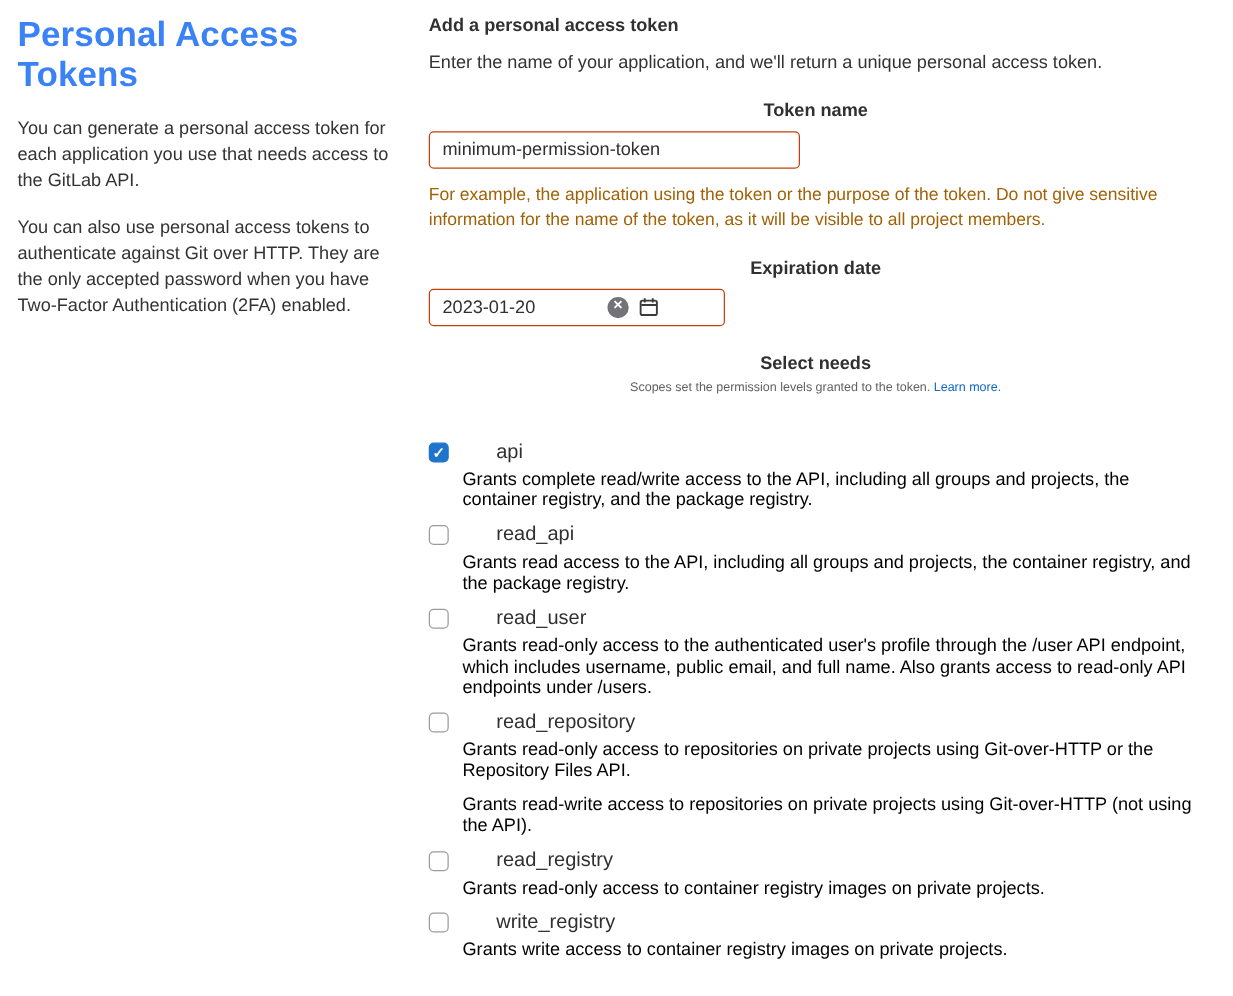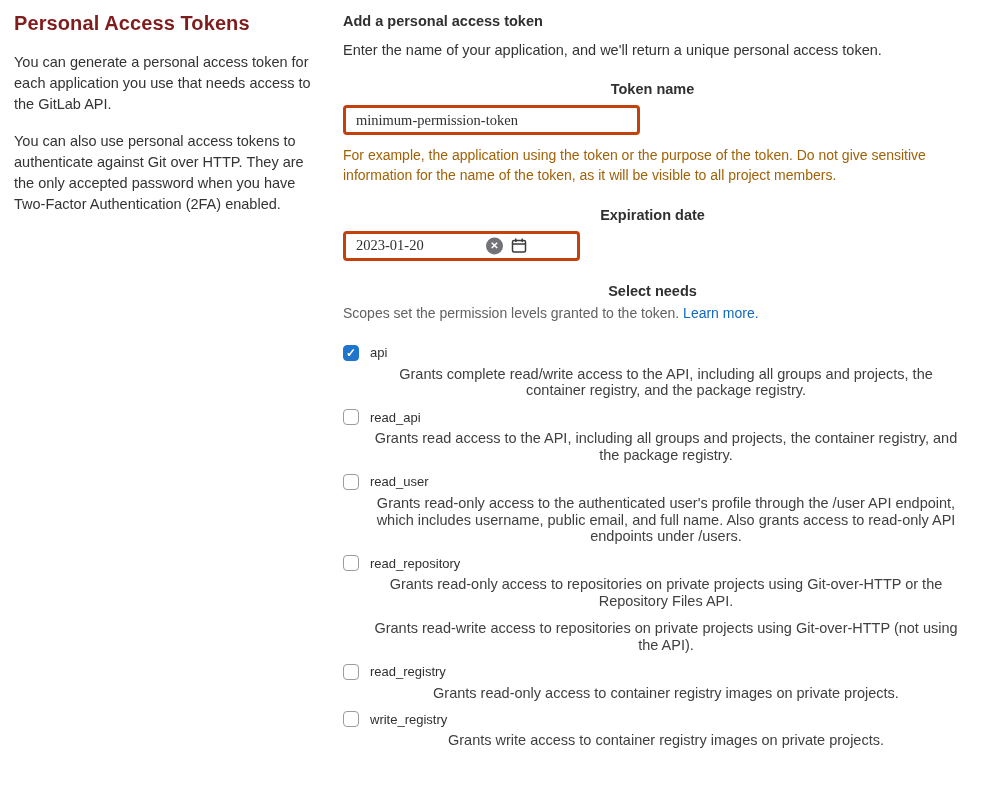--- a/index.html
+++ b/index.html
@@ -18,24 +18,24 @@
     display: flex;
     padding: 12px 24px 30px 14px;
   }
   
   .left-col {
     width: 306px;
     flex-shrink: 0;
     margin-right: 23px;
   }
   .page-title {
-    font-size: 20px;
+    font-size: 28px;
     font-weight: 700;
     margin: 0 0 17px 0;
-    color: #7f1d1d;
+    color: #3b82f6;
     letter-spacing: 0.1px;
   }
   .left-col p {
     font-size: 14.5px;
     line-height: 1.45;
     margin: 0 0 16px 0;
     color: #333333;
   }
   
   .right-col {
@@ -53,25 +53,25 @@
     color: #333333;
   }
   .field-label {
     font-size: 14.5px;
     font-weight: 700;
     margin: 0 0 8px 0;
     text-align: center;
   }
   .text-input {
     height: 30px;
-    border: 3px solid #c2410c;
+    border: 1px solid #c2410c;
     border-radius: 4px;
     padding: 0 10px;
     font-size: 14.5px;
-    font-family: Liberation Serif, serif;
+    font-family: Liberation Sans, sans-serif;
     color: #303030;
     background: #fff;
     outline: none;
   }
   .token-input { width: 297px; display: block; }
   .help-text {
     font-size: 14px;
     line-height: 1.45;
     color: #a16207;
     margin: 10px 0 0 0;
@@ -109,23 +109,24 @@
     width: 17px;
     height: 17px;
     display: flex;
     align-items: center;
     justify-content: center;
     cursor: pointer;
   }
   
   .scopes-heading { margin-top: 22px; margin-bottom: 6px; }
   .scopes-help {
-    font-size: 14px;
+    font-size: 10px;
     color: #626262;
-    margin: 0 0 24px 0;
+    margin: 0 0 37px 0;
+    text-align: center;
   }
   .scopes-help a {
     color: #1068bf;
     text-decoration: none;
     cursor: pointer;
   }
   .scope-item { margin-bottom: 10px; }
   .scope-head {
     display: flex;
     align-items: center;
@@ -148,30 +149,30 @@
     border-color: #1f75cb;
   }
   .checkbox.checked::after {
     content: "\2713";
     color: #ffffff;
     font-size: 12px;
     font-weight: 700;
     line-height: 1;
   }
   .scope-name {
-    font-size: 13px;
+    font-size: 16px;
     color: #303030;
+    margin-left: 27px;
   }
   .scope-desc {
     font-size: 14.5px;
     line-height: 1.16;
-    color: #404040;
+    color: #000000;
     margin: 5px 0 0 27px;
     max-width: 600px;
-    text-align: center;
   }
 </style>
 </head>
 <body>
 
 <div class="container">
 
   <div class="left-col">
     <h1 class="page-title">Personal Access Tokens</h1>
     <p>You can generate a personal access token for each application you use that needs access to the GitLab API.</p>

